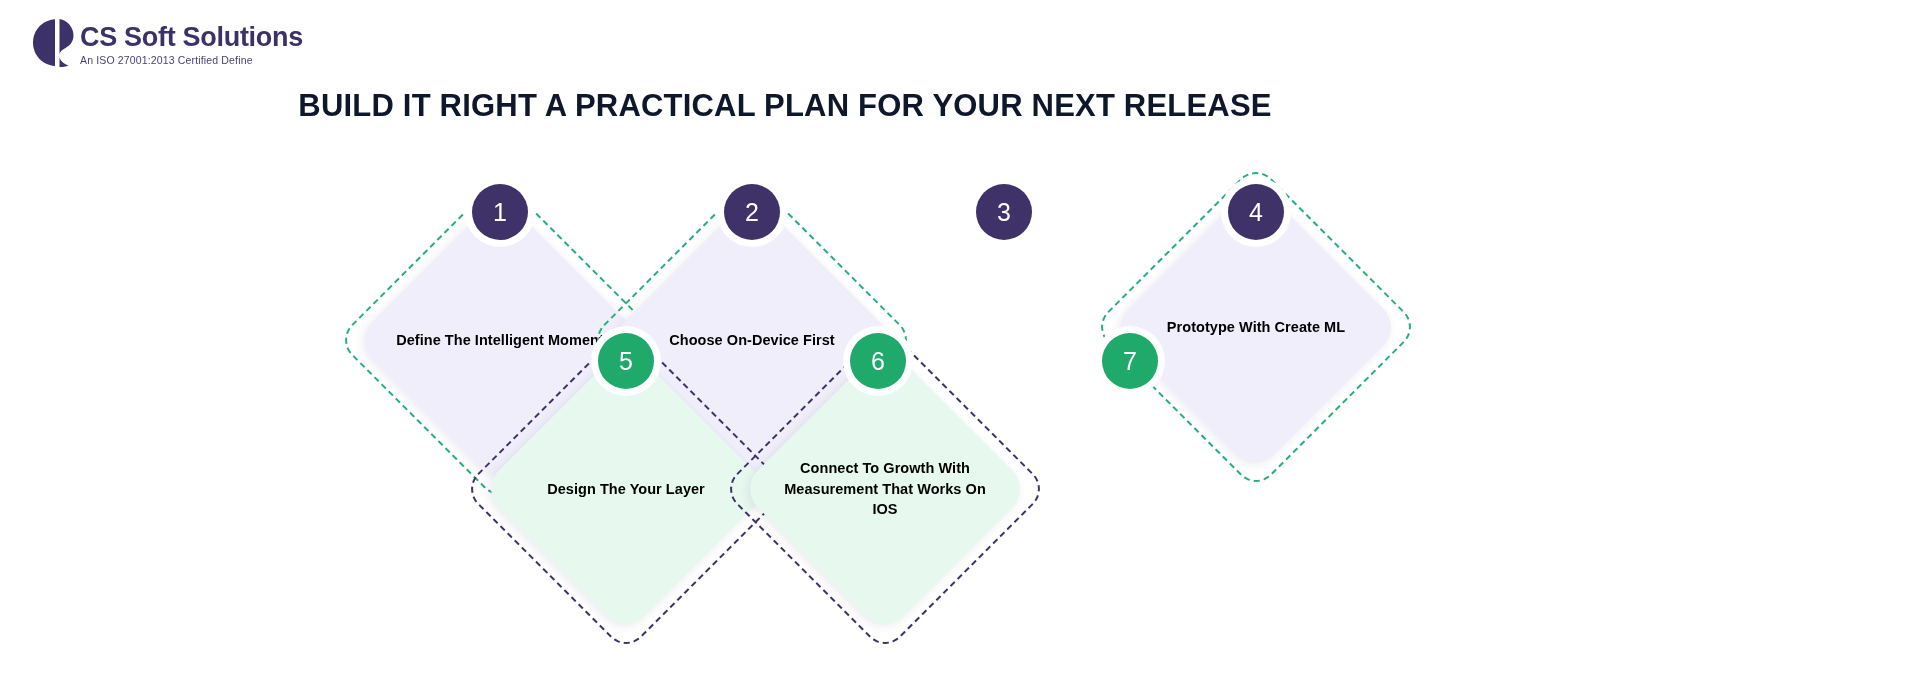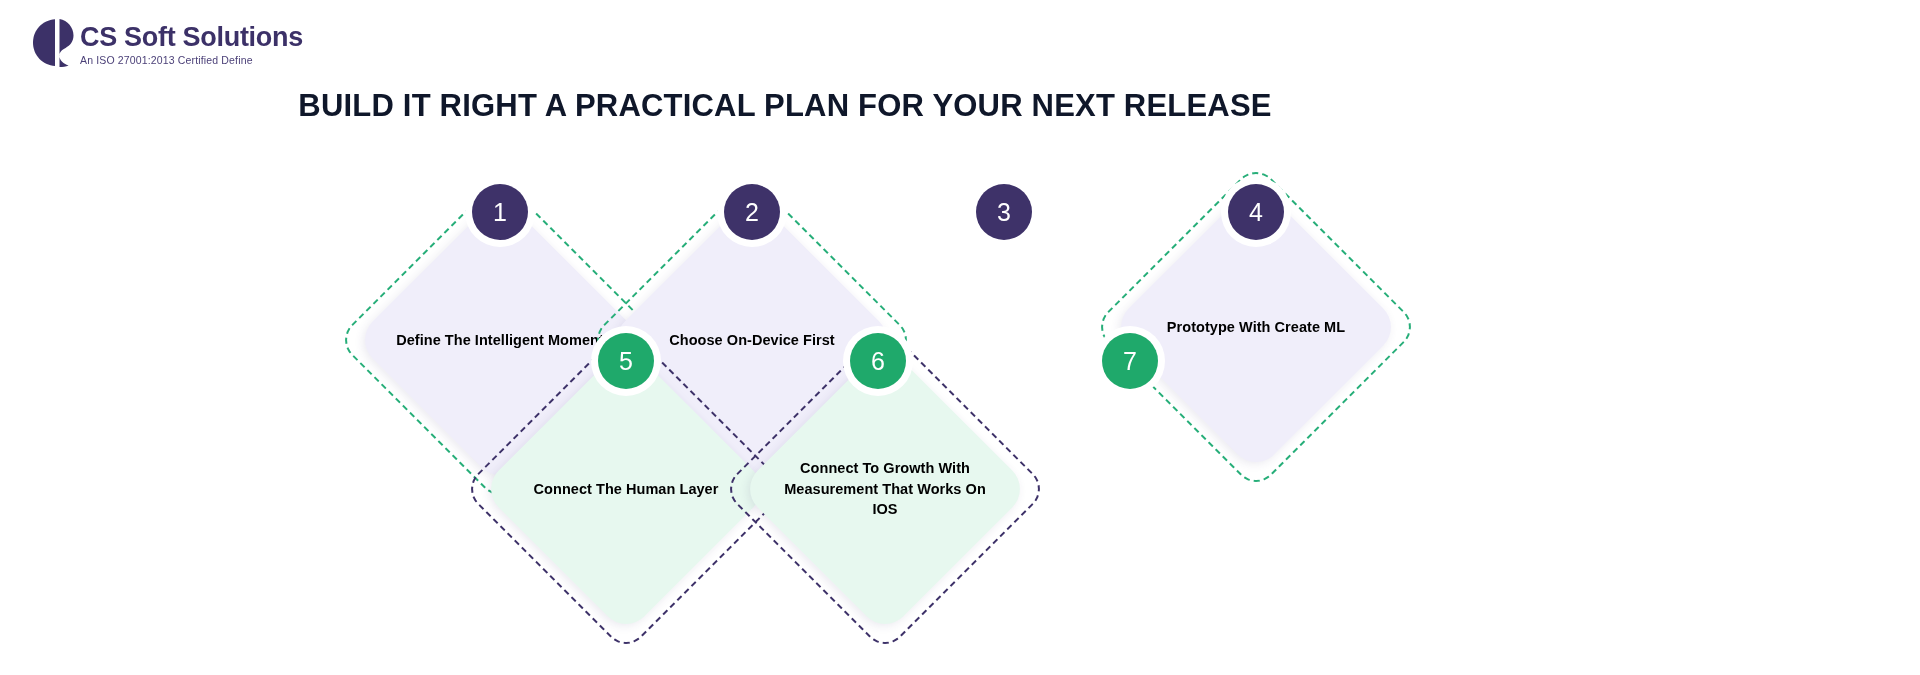--- a/index.html
+++ b/index.html
@@ -181,21 +181,21 @@
     <div class="badge purple" style="left: 976px; top: 184.336px;">3</div>
     <div class="node up" style="left: 1153px; top: 224px;">
       <div class="dash"></div>
       <div class="tile"></div>
       <div class="label">Prototype With Create ML</div>
     </div>
     <div class="badge purple" style="left: 1228px; top: 184.336px;">4</div>
     <div class="node down" style="left: 523px; top: 386px;">
       <div class="dash"></div>
       <div class="tile"></div>
-      <div class="label">Connect The Human Layer</div>
+      <div class="label">Design The Your Layer</div>
     </div>
     <div class="badge green" style="left: 598px; top: 333.336px;">5</div>
     <div class="node down" style="left: 775px; top: 386px; margin-left: 7px;">
       <div class="dash"></div>
       <div class="tile"></div>
       <div class="label">Connect To Growth With Measurement That Works On IOS</div>
     </div>
     <div class="badge green" style="left: 850px; top: 333.336px;">6</div>
     <div class="badge green" style="left: 1102px; top: 333.336px;">7</div>
   </div>

